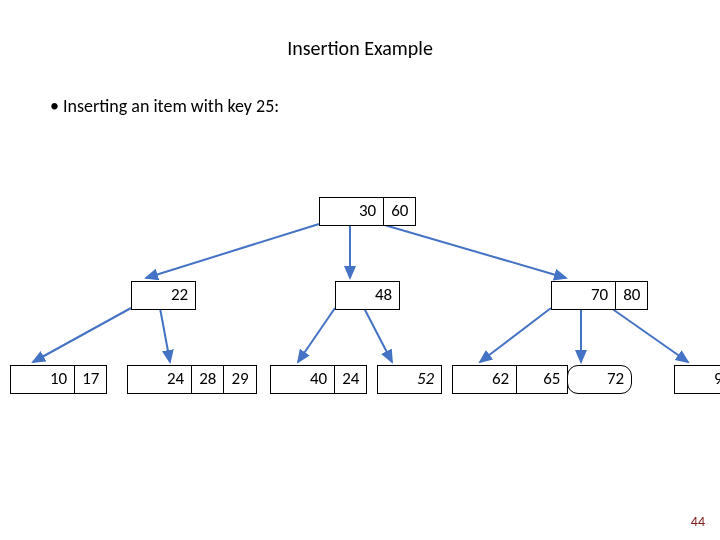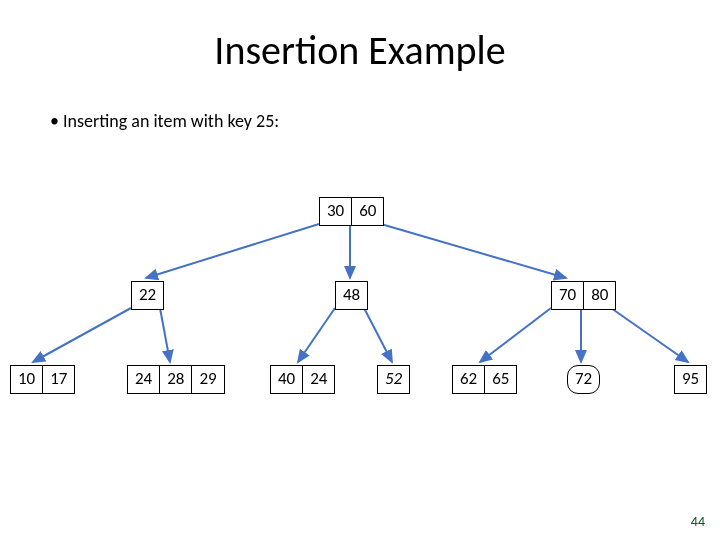--- a/index.html
+++ b/index.html
@@ -7,53 +7,54 @@
     margin: 0;
     width: 720px;
     height: 540px;
     background: #fff;
     font-family: Calibri, Arial, sans-serif;
     position: relative;
     color: #000;
   }
   .title {
     text-align: center;
-    font-size: 40px;
-    padding-top: 26px;
+    font-size: 20px;
+    padding-top: 36px;
     font-weight: 400;
   }
   .bullet {
     font-size: 18px;
     padding-left: 50px;
     margin-top: 35px;
   }
   .bullet::before {
     content: "• ";
   }
   .node {
     position: absolute;
     border: 1.5px solid #000;
     display: flex;
     background: #fff;
+    padding-left: 32px;
   }
   .cell {
     padding: 4px 7px;
     font-size: 17px;
     text-align: center;
     min-width: 28px;
     border-right: 1.5px solid #000;
     line-height: 1.1;
   }
   .cell:last-child { border-right: none; }
   .pagenum {
     position: absolute;
     right: 15px;
     bottom: 10px;
     font-size: 14px;
-    color: #14532d;
+    color: #7f1d1d;
   }
   svg.arrows {
     position: absolute;
     left: 0; top: 0;
     width: 720px; height: 540px;
     pointer-events: none;
   }
 </style>
 </head>
 <body>
@@ -108,21 +109,21 @@
   <div class="cell">28</div>
   <div class="cell">29</div>
 </div>
 <div class="node" style="left:270px; top:365px;">
   <div class="cell">40</div>
   <div class="cell">24</div>
 </div>
 <div class="node" style="left:377px; top:365px;font-style:italic;">
   <div class="cell">52</div>
 </div>
-<div class="node" style="left:452px; top:365px;">
+<div class="node" style="left:452px; top:365px;gap:19px;">
   <div class="cell">62</div>
   <div class="cell">65</div>
 </div>
 <div class="node" style="left:567px; top:365px;border-radius:11px;">
   <div class="cell">72</div>
 </div>
 <div class="node" style="left:674px; top:365px;">
   <div class="cell">95</div>
 </div>
 

